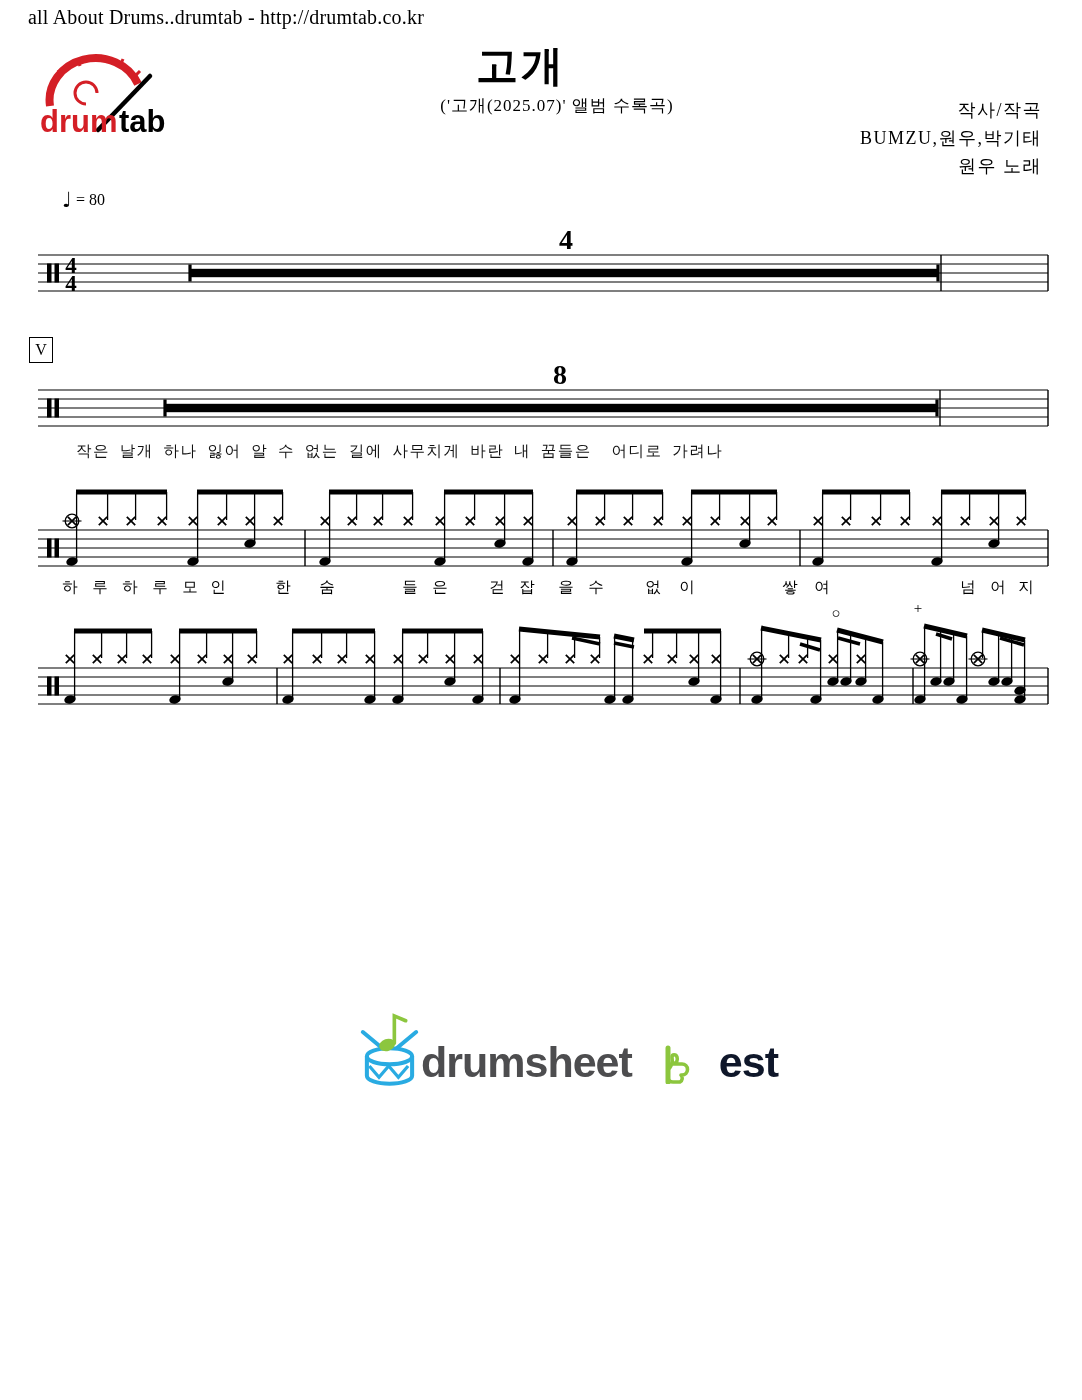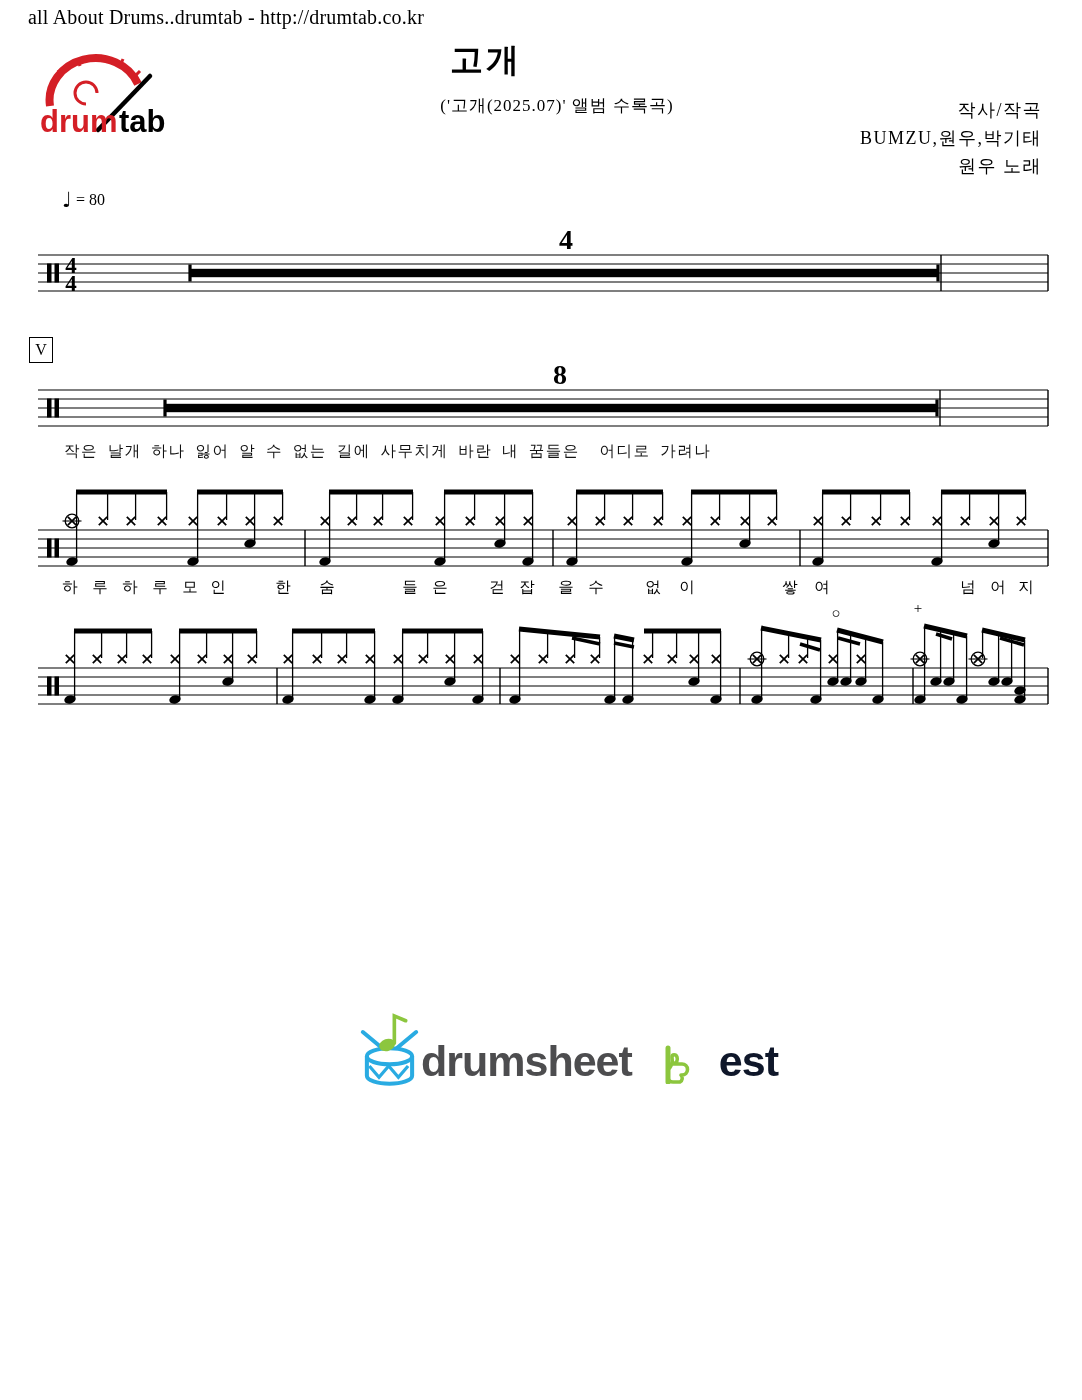--- a/index.html
+++ b/index.html
@@ -1,37 +1,37 @@
 <!DOCTYPE html>
 <html><head>
 <meta charset="utf-8">
 <style>
   html,body{margin:0;padding:0;background:#888;}
   .page{position:relative;width:1082px;height:1400px;background:#ffffff;margin:0 auto;overflow:hidden;
         font-family:"Liberation Serif", serif;color:#000;}
   .abs{position:absolute;}
   #site-header{left:28px;top:6px;font-size:20px;letter-spacing:.2px;}
-  #title{left:0;top:38px;width:972px;text-align:center;font-size:33px;font-weight:700;letter-spacing:3px;}
+  #title{left:0;top:38px;width:972px;text-align:center;font-size:42px;font-weight:700;letter-spacing:3px;padding-left:35px;}
   #subtitle{left:0;top:94px;width:1082px;text-align:center;font-size:17px;letter-spacing:1px;padding-left:16px;}
   #credits{right:40px;top:96px;text-align:right;font-size:18px;line-height:28px;letter-spacing:1.5px;}
   #tempo{left:62px;top:188px;font-size:16px;}
   #tempo .q{font-family:"DejaVu Sans",sans-serif;font-size:21px;vertical-align:-2px;}
   #rehearsal{left:29px;top:337px;width:22px;height:24px;border:1.6px solid #000;
              text-align:center;font-size:16px;line-height:24px;font-weight:400;}
   .lyrics{font-family:"Liberation Sans", sans-serif;font-size:15.5px;color:#111;}
-  #lyrics-line1{left:64px;top:441px;letter-spacing:1.5px;word-spacing:4px;white-space:pre;}
+  #lyrics-line1{left:76px;top:441px;letter-spacing:1.5px;word-spacing:4px;white-space:pre;}
   .syll{position:absolute;top:577px;transform:translateX(-50%);font-family:"Liberation Sans",sans-serif;font-size:15.5px;}
   #score{position:absolute;left:0;top:0;}
   
   #logo-top{left:34px;top:54px;width:140px;height:86px;}
   #logo-top text{font-family:"Liberation Sans",sans-serif;font-weight:700;font-size:31px;}
   
   #footer-logo{left:358px;top:998px;width:420px;height:100px;display:flex;align-items:flex-end;}
   #footer-text{font-family:"Liberation Sans",sans-serif;font-weight:700;font-size:43px;letter-spacing:-1px;
-               line-height:1;padding-bottom:14px;display:flex;align-items:flex-start;gap:28px;}
+               line-height:1;padding-bottom:14px;display:flex;align-items:center;gap:28px;}
   #footer-text .thumb{margin:0 -1px 0 2px;}
 </style>
 </head>
 <body>
 
 <div class="page">
 
   <svg id="score" width="1082" height="1400" viewBox="0 0 1082 1400">
       <line x1="38" y1="255" x2="1048" y2="255" stroke="#000" stroke-width="1.1"></line>
       <line x1="38" y1="264" x2="1048" y2="264" stroke="#000" stroke-width="1.1"></line>

